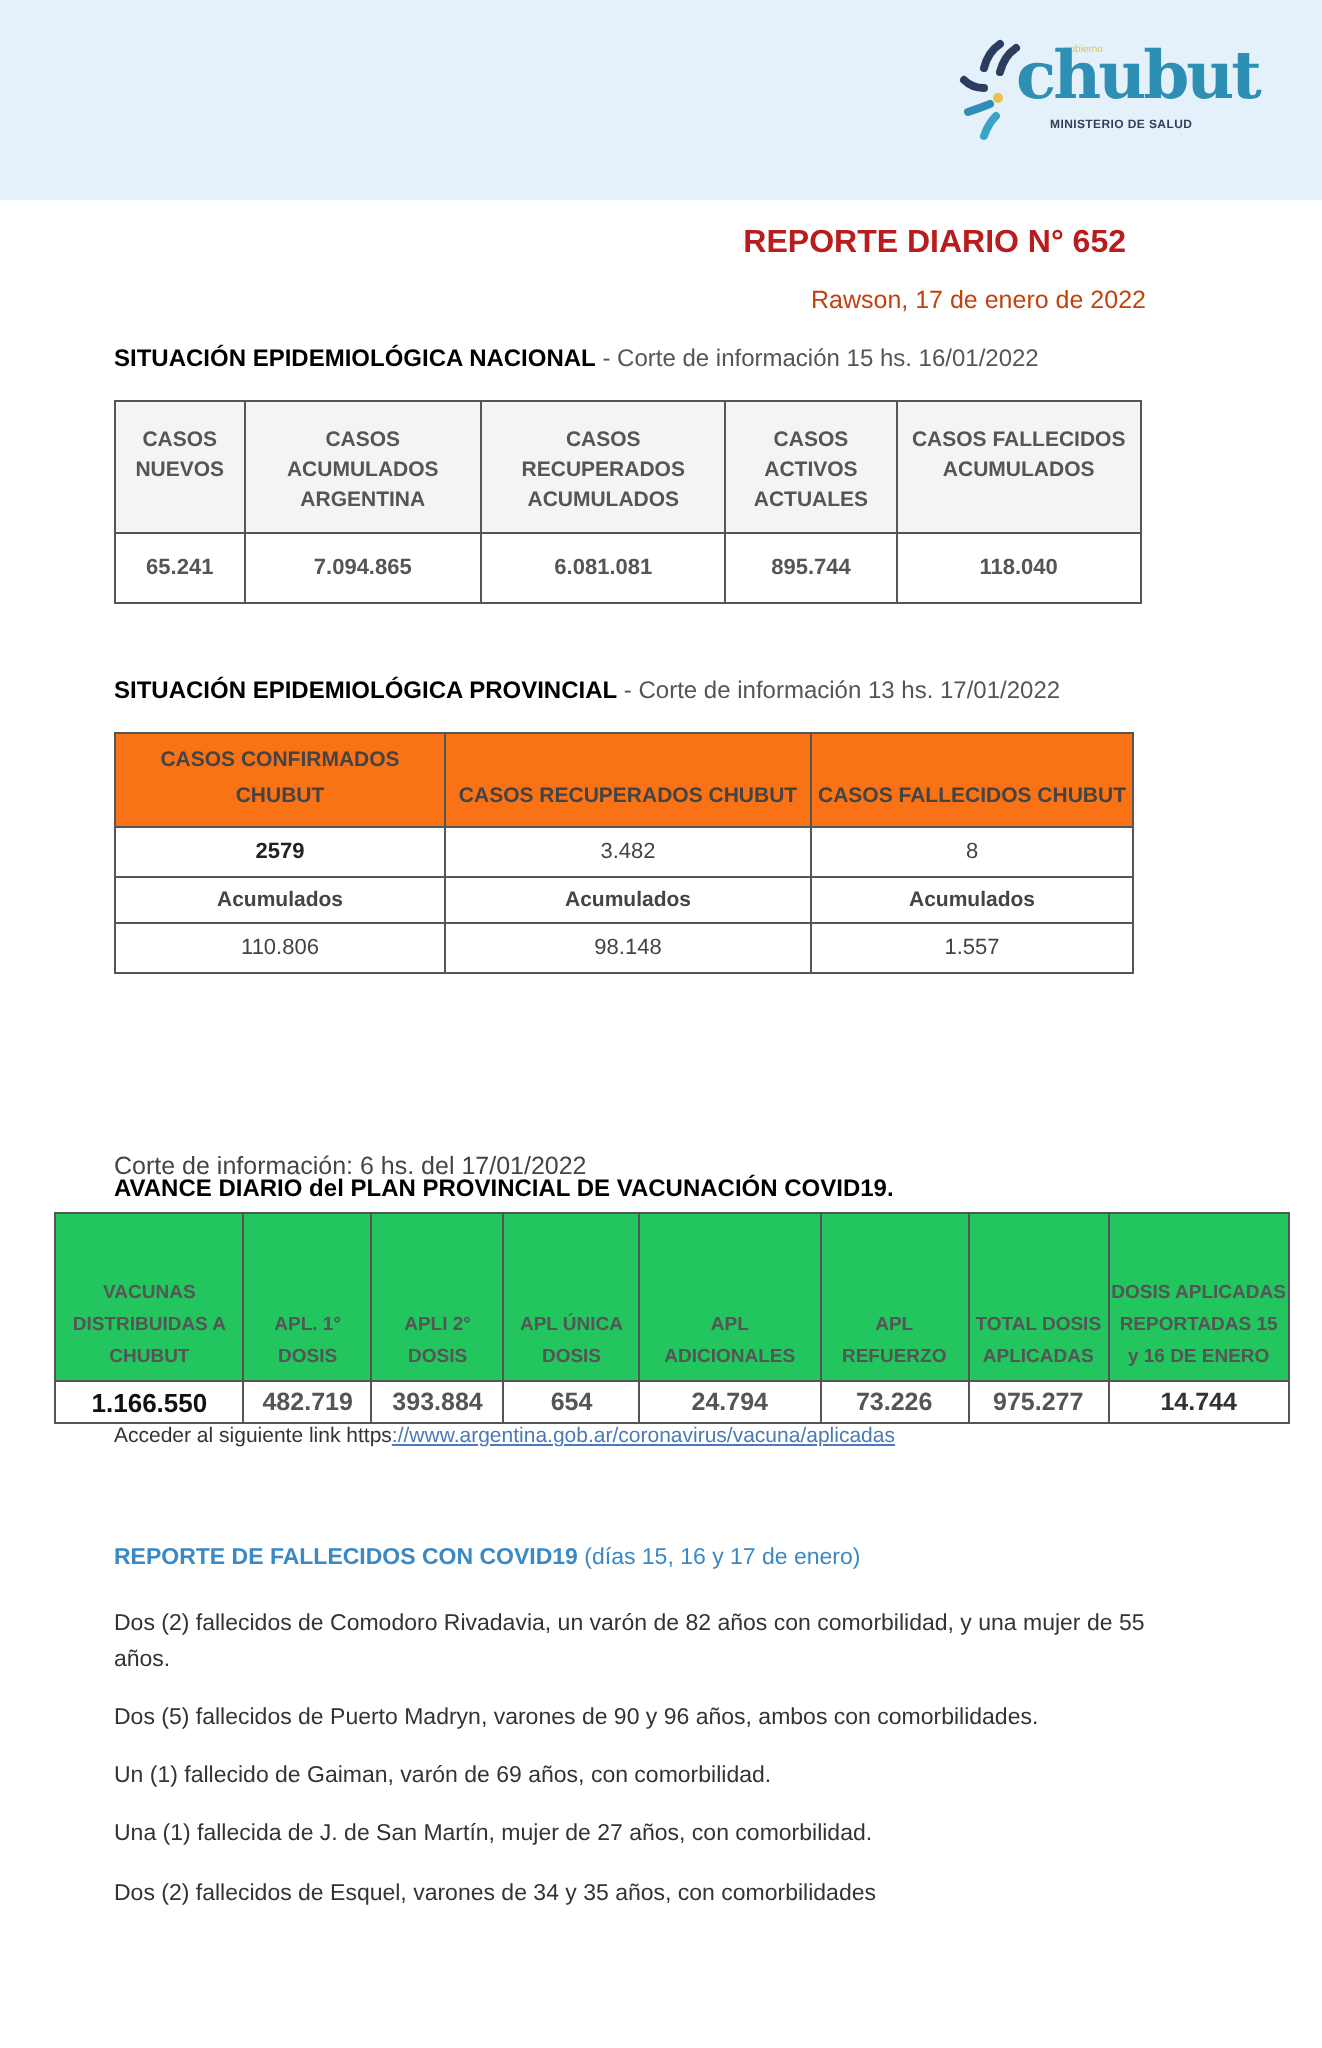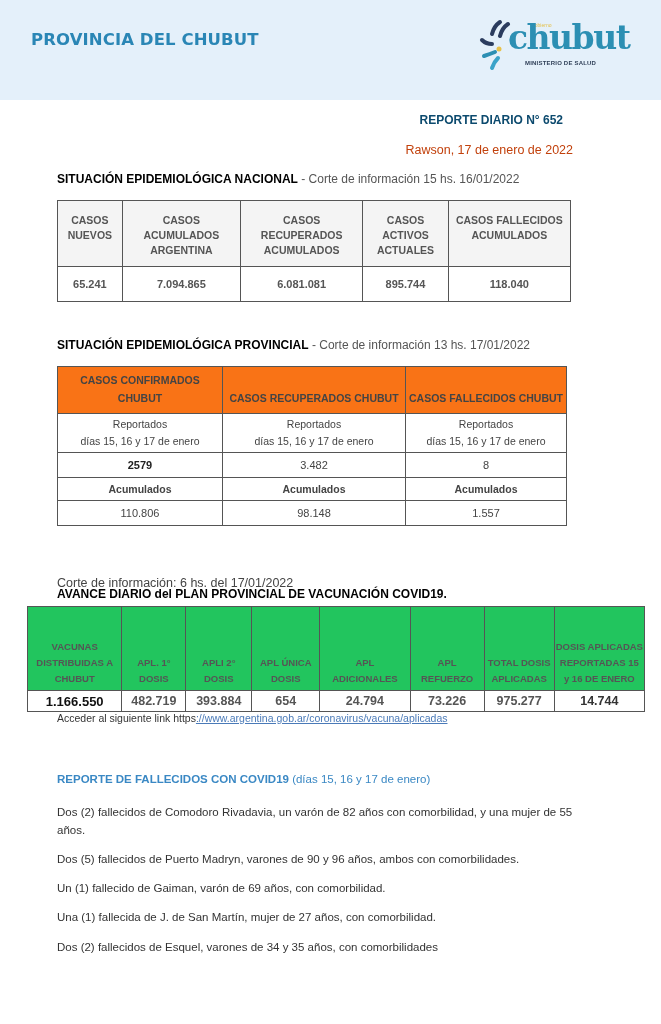--- a/index.html
+++ b/index.html
@@ -23,21 +23,21 @@
   }
   .logo-sub {
     position:absolute; left:47px; top:42px; font-size:6px; font-weight:bold;
     color:#2f3f57; letter-spacing:0.2px;
   }
   .logo-small {
     position:absolute; left:54px; top:4px; font-size:5px; color:#e5c04a;
   }
   .report-no {
     position:absolute; left:0; top:113px; width:563px; text-align:right;
-    font-size:12px; font-weight:bold; color:#0c4a6e;
+    font-size:16px; font-weight:bold; color:#b91c1c;
   }
   .report-date {
     position:absolute; left:0; top:143px; width:573px; text-align:right;
     font-size:12.5px; color:#c2410c;
   }
   .section-title {
     position:absolute; font-size:12px; color:#555;
   }
   .section-title .hl { color:#000000; font-weight:bold; }
   table { border-collapse:collapse; position:absolute; }
@@ -63,21 +63,20 @@
   .deaths-title .sub { font-weight:normal; }
   .death {
     position:absolute; left:57px; width:540px; font-size:11.5px; color:#333; line-height:18px;
   }
 </style>
 </head>
 <body>
 
 <div class="banner">
   <div class="banner-title">
-    <div>PROVINCIA DEL CHUBUT</div>
   </div>
   <div class="logo">
     <svg width="34" height="56" viewBox="0 0 34 56" style="position:absolute;left:0;top:0">
       <path d="M14 16 Q16 8 22 4" stroke="#2b3c5e" stroke-width="4" fill="none" stroke-linecap="round"></path>
       <path d="M22 18 Q24 10 30 6" stroke="#2b3c5e" stroke-width="4" fill="none" stroke-linecap="round"></path>
       <path d="M4 22 Q8 26 14 26" stroke="#2b3c5e" stroke-width="4" fill="none" stroke-linecap="round"></path>
       <circle cx="21" cy="31" r="2.5" fill="#e8c24b"></circle>
       <path d="M6 38 Q12 36 17 34" stroke="#2c8fb3" stroke-width="4" fill="none" stroke-linecap="round"></path>
       <path d="M14 50 Q16 44 20 40" stroke="#3aa3c9" stroke-width="4" fill="none" stroke-linecap="round"></path>
     </svg>
@@ -137,34 +136,20 @@
   <tbody>
       <tr>
     <td class="h" style="width:164px">
           <div>CASOS CONFIRMADOS</div>
           <div>CHUBUT</div>
         </td>
     <td class="h" style="width:182px">CASOS RECUPERADOS CHUBUT</td>
     <td class="h" style="width:160px">CASOS FALLECIDOS CHUBUT</td>
   </tr>
   <tr>
-    <td class="r">
-          <div>Reportados</div>
-          <div>días 15, 16 y 17 de enero</div>
-        </td>
-    <td class="r">
-          <div>Reportados</div>
-          <div>días 15, 16 y 17 de enero</div>
-        </td>
-    <td class="r">
-          <div>Reportados</div>
-          <div>días 15, 16 y 17 de enero</div>
-        </td>
-  </tr>
-  <tr>
     <td class="n b">2579</td>
     <td class="n">3.482</td>
     <td class="n">8</td>
   </tr>
   <tr>
     <td class="a">Acumulados</td>
     <td class="a">Acumulados</td>
     <td class="a">Acumulados</td>
   </tr>
   <tr>

